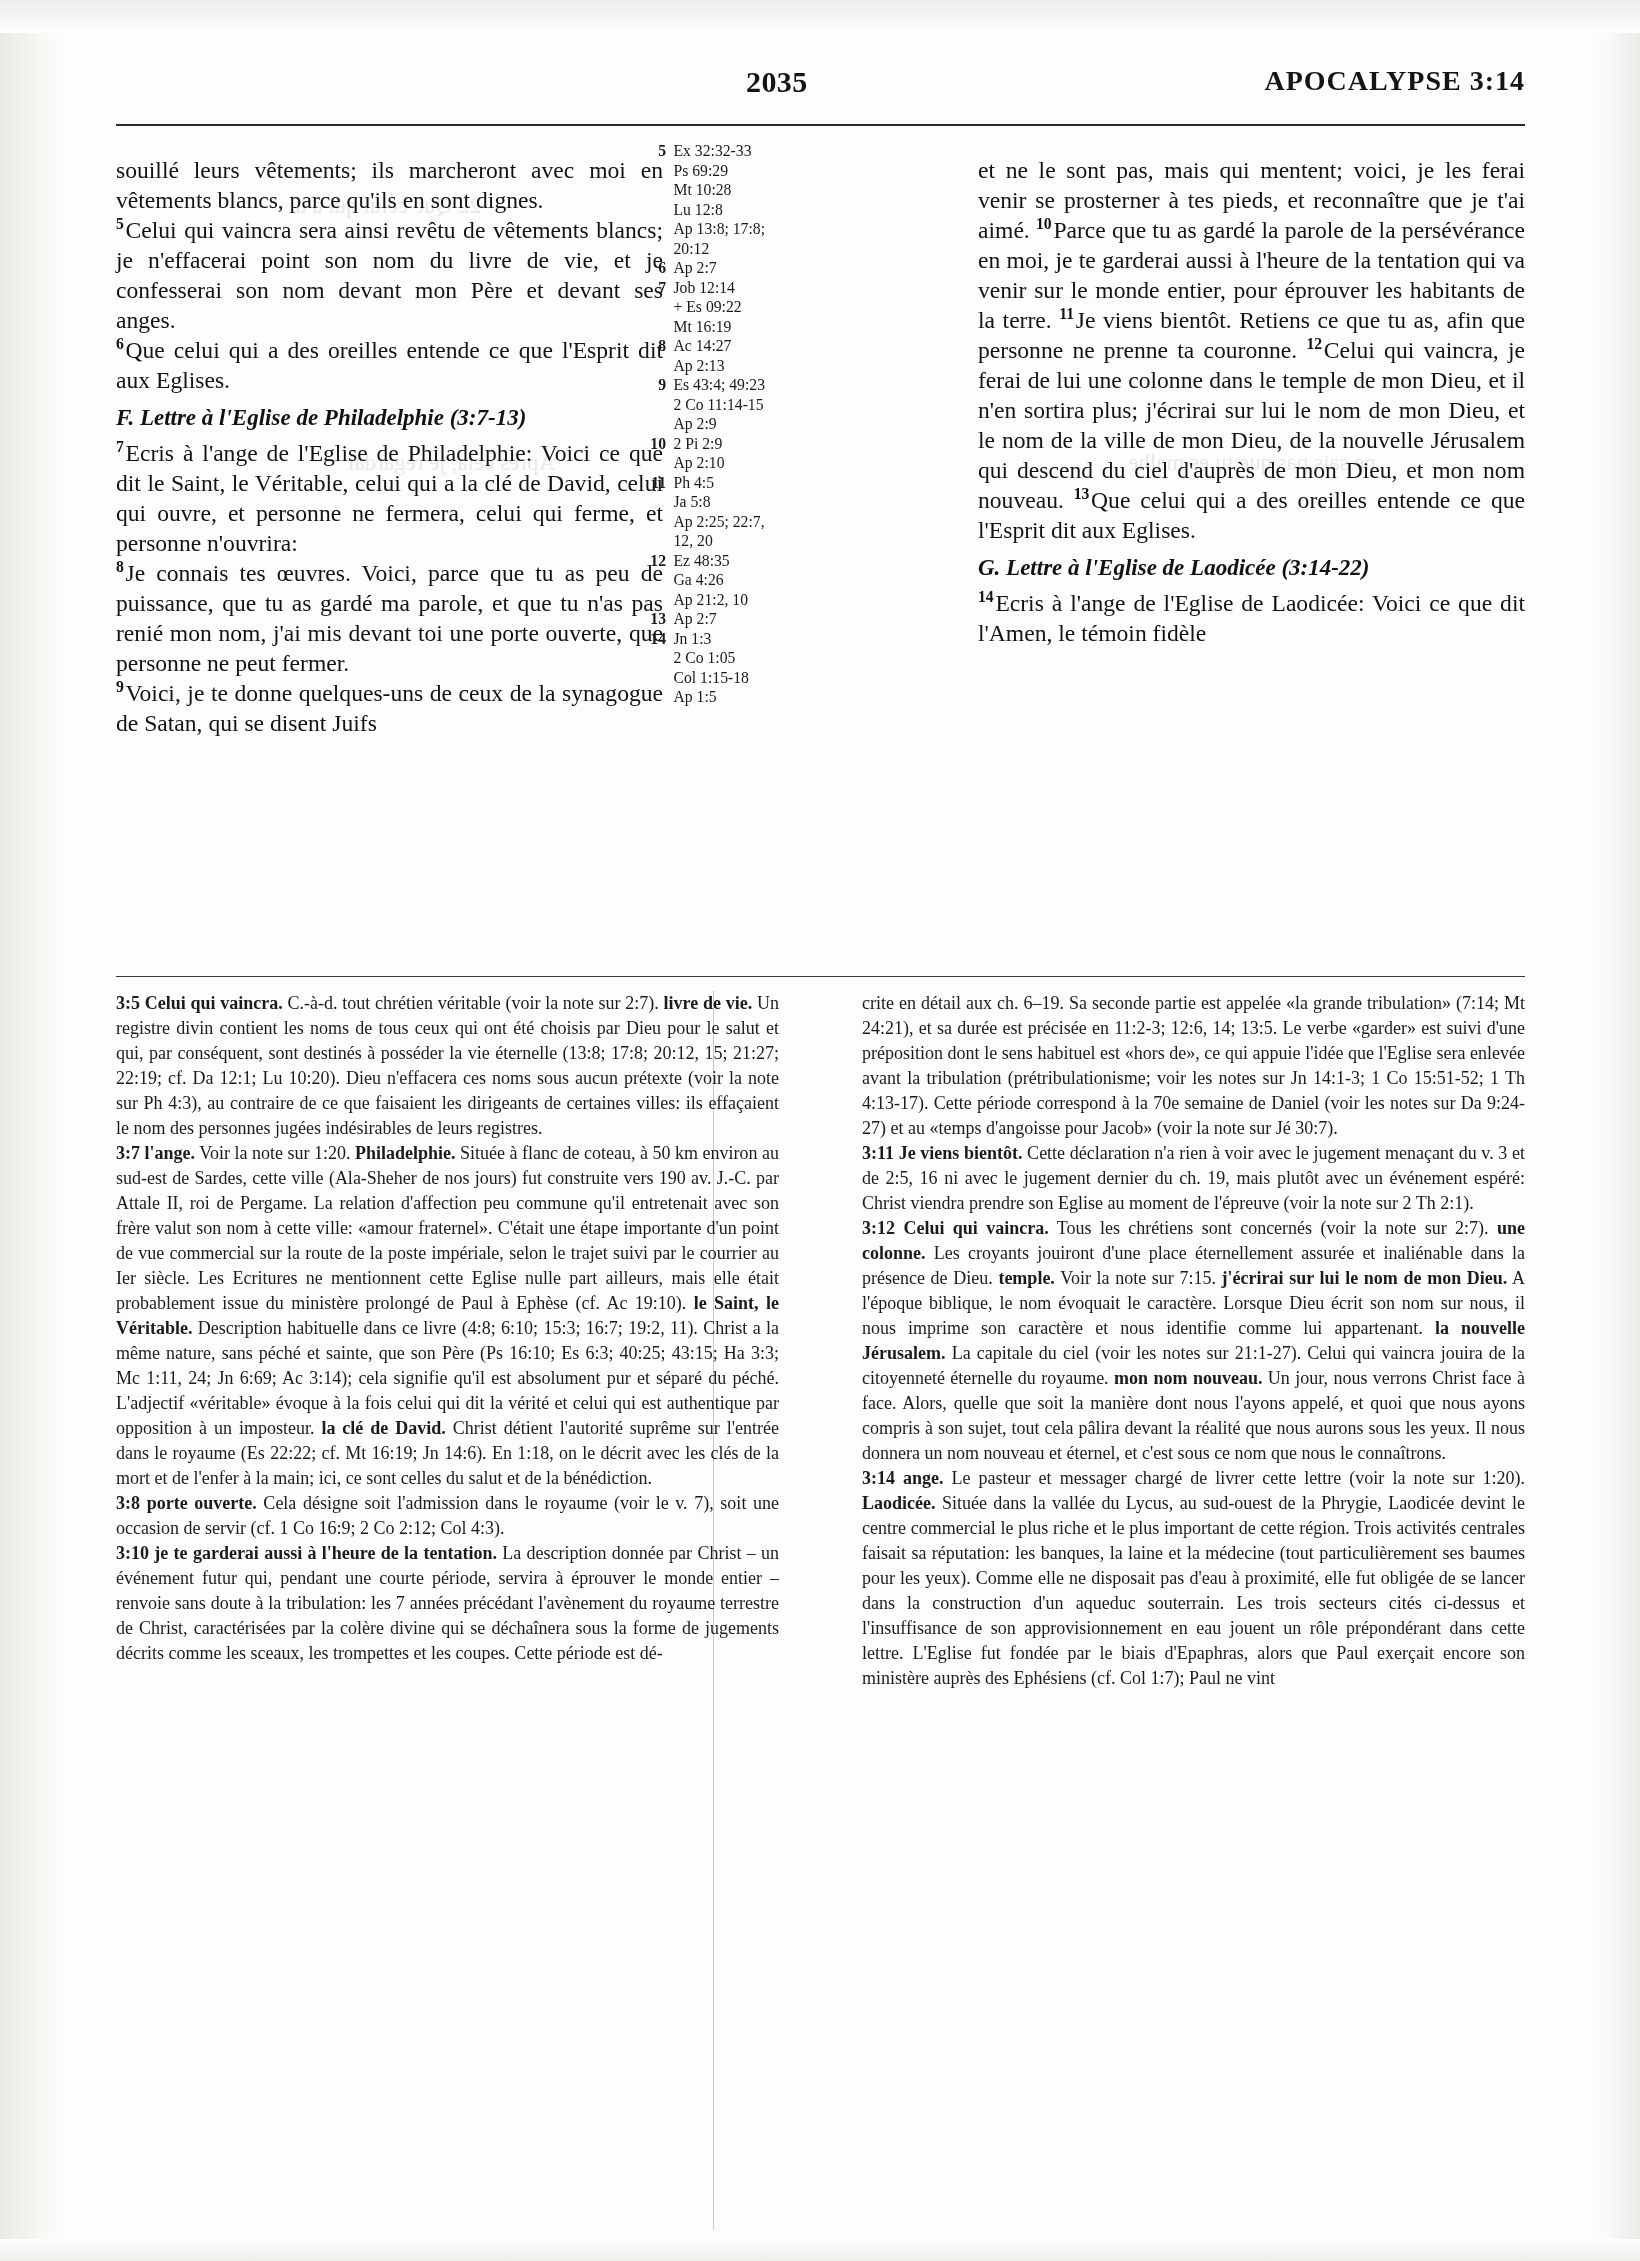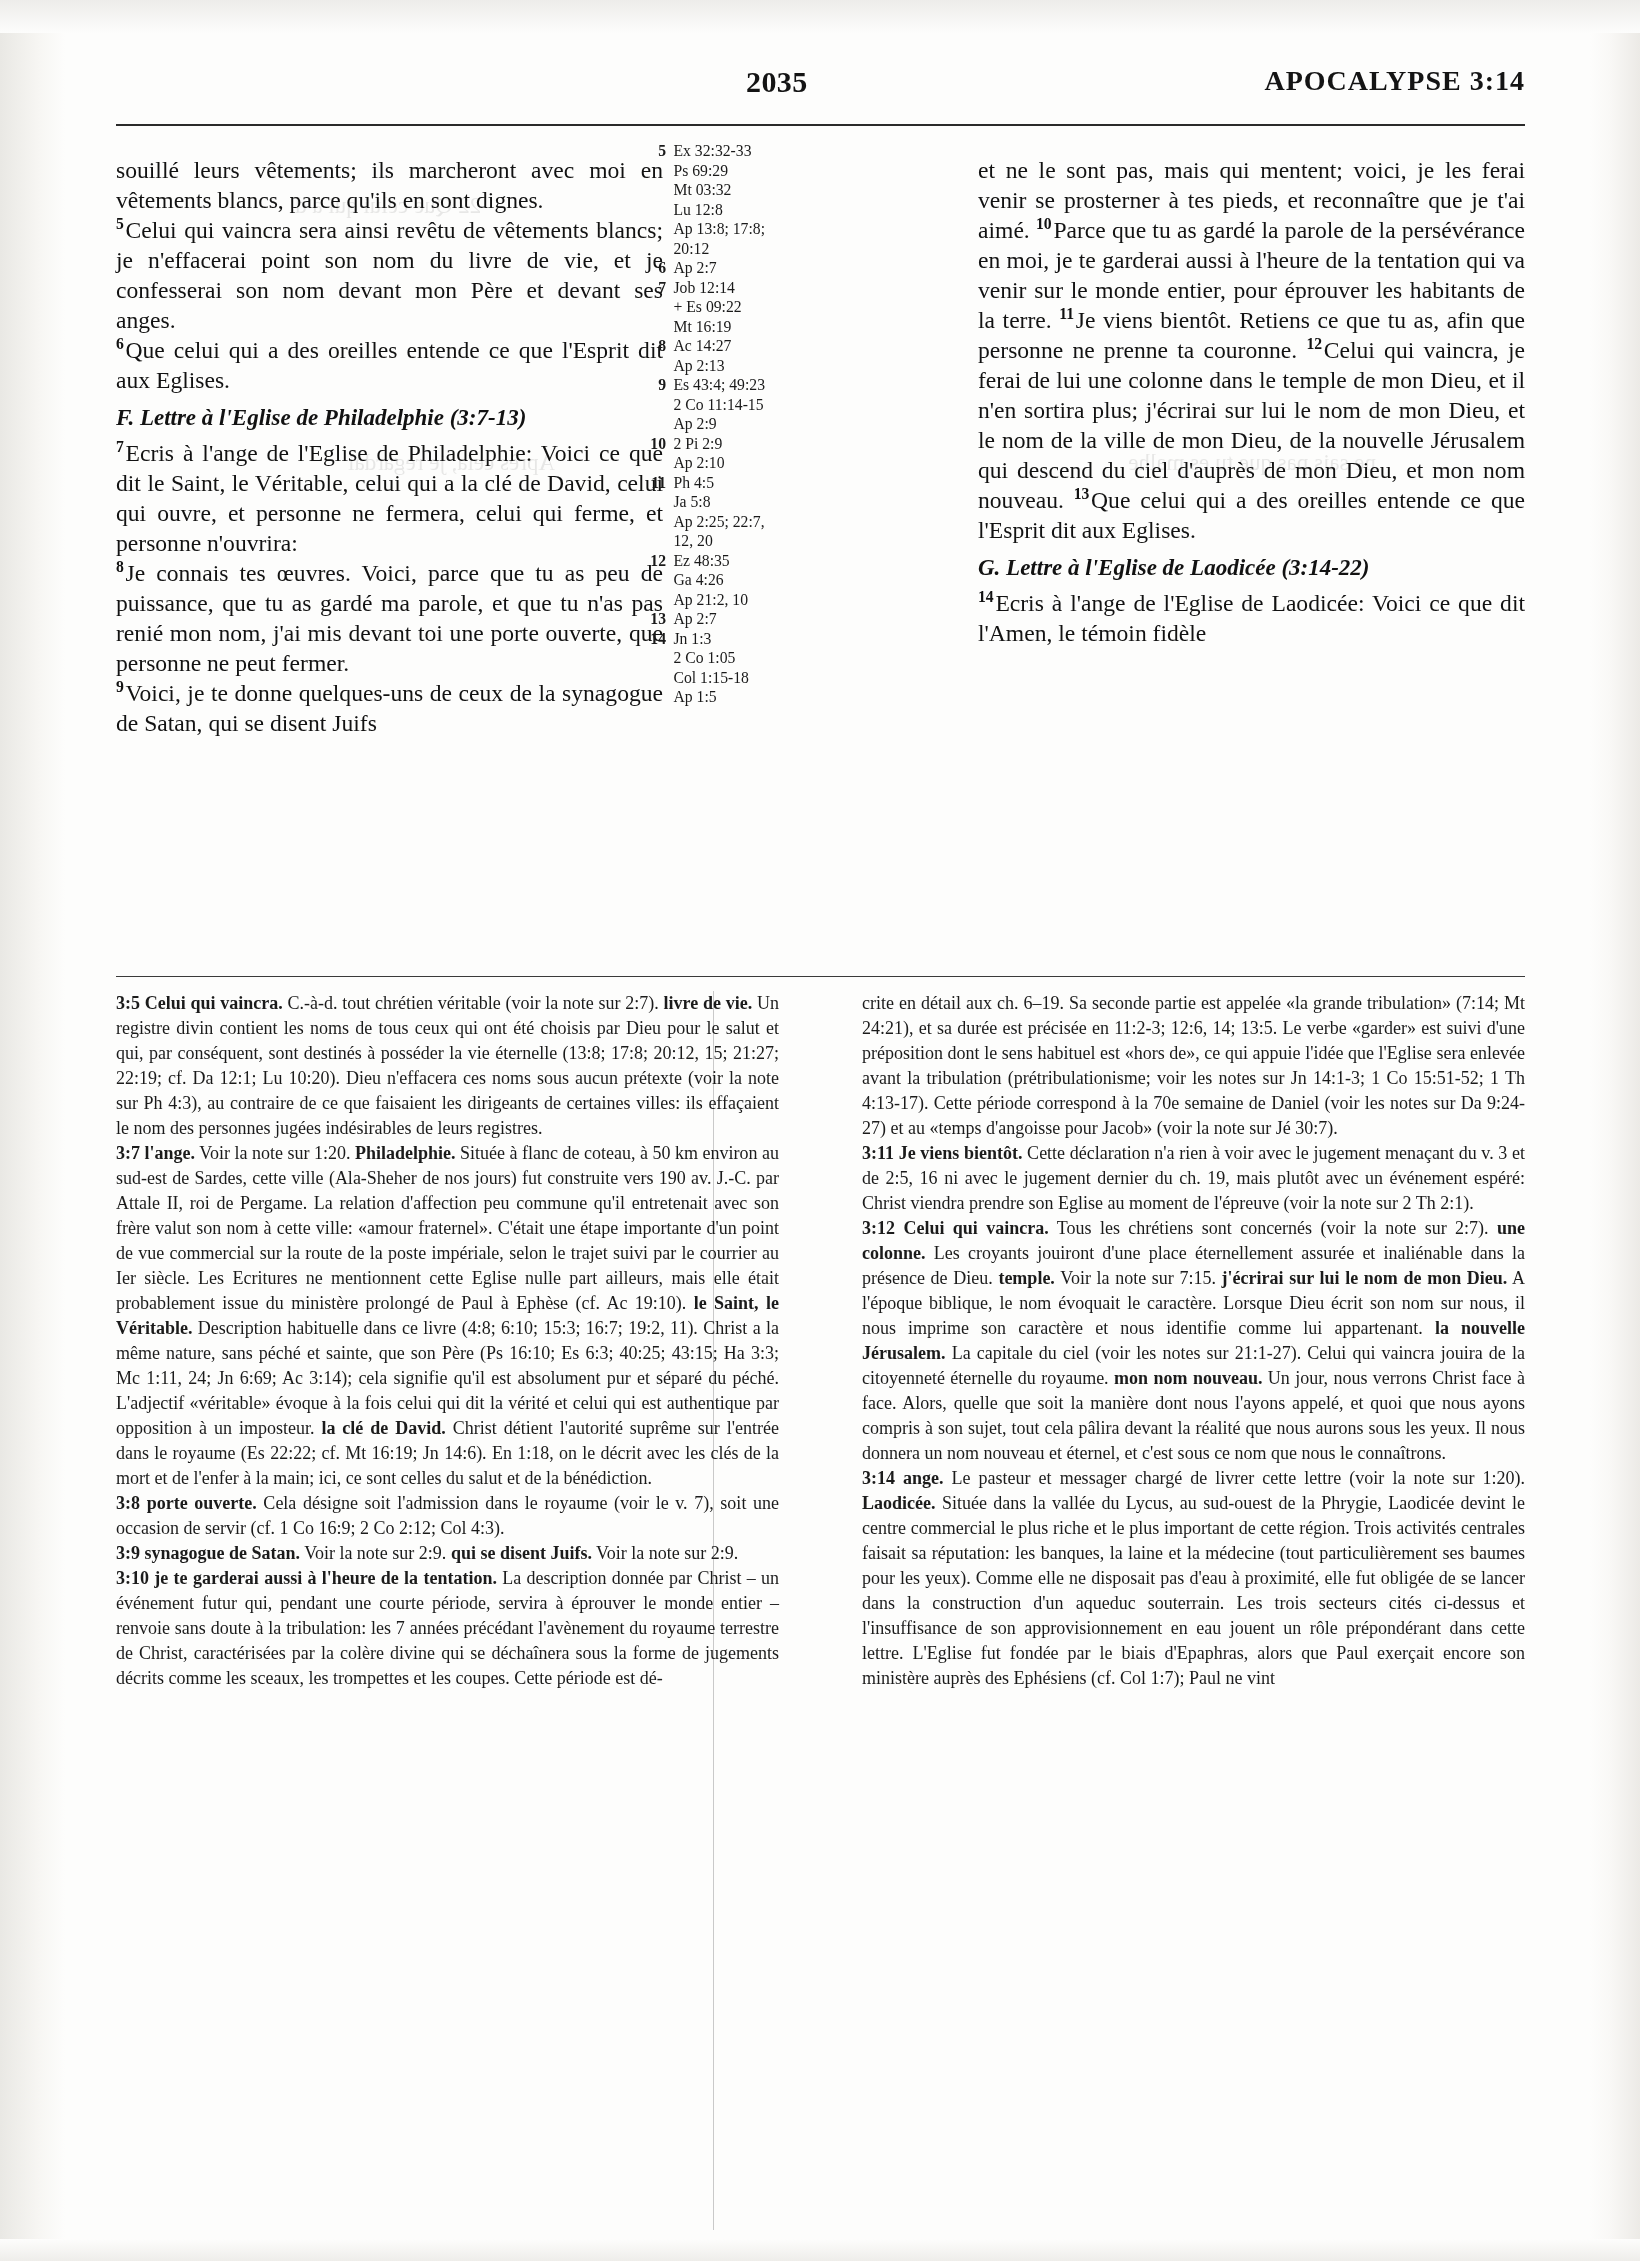--- a/index.html
+++ b/index.html
@@ -251,21 +251,21 @@
     </div>
   </div>
 
   <div class="crossrefs">
 
     <div class="xr-row">
       <div class="xr-num">5</div>
       <div class="xr-refs">
         <span class="xr-line">Ex 32:32-33</span>
         <span class="xr-line">Ps 69:29</span>
-        <span class="xr-line">Mt 03:32</span>
+        <span class="xr-line">Mt 10:28</span>
         <span class="xr-line">Lu 12:8</span>
         <span class="xr-line">Ap 13:8; 17:8;</span>
         <span class="xr-line">20:12</span>
       </div>
     </div>
 
     <div class="xr-row">
       <div class="xr-num">6</div>
       <div class="xr-refs">
         <span class="xr-line">Ap 2:7</span>
@@ -346,21 +346,20 @@
 
   <div class="rule-notes"></div>
   <div class="vdiv"></div>
 
   <div class="notes">
 
     <div class="notes-col notes-left">
       <p><span class="nb">3:5 Celui qui vaincra.</span> C.-à-d. tout chrétien véritable (voir la note sur 2:7). <span class="nb">livre de vie.</span> Un registre divin contient les noms de tous ceux qui ont été choisis par Dieu pour le salut et qui, par conséquent, sont destinés à posséder la vie éternelle (13:8; 17:8; 20:12, 15; 21:27; 22:19; cf. Da 12:1; Lu 10:20). Dieu n'effacera ces noms sous aucun prétexte (voir la note sur Ph 4:3), au contraire de ce que faisaient les dirigeants de certaines villes: ils effaçaient le nom des personnes jugées indésirables de leurs registres.</p>
       <p><span class="nb">3:7 l'ange.</span> Voir la note sur 1:20. <span class="nb">Philadelphie.</span> Située à flanc de coteau, à 50 km environ au sud-est de Sardes, cette ville (Ala-Sheher de nos jours) fut construite vers 190 av. J.-C. par Attale II, roi de Pergame. La relation d'affection peu commune qu'il entretenait avec son frère valut son nom à cette ville: «amour fraternel». C'était une étape importante d'un point de vue commercial sur la route de la poste impériale, selon le trajet suivi par le courrier au Ier siècle. Les Ecritures ne mentionnent cette Eglise nulle part ailleurs, mais elle était probablement issue du ministère prolongé de Paul à Ephèse (cf. Ac 19:10). <span class="nb">le Saint, le Véritable.</span> Description habituelle dans ce livre (4:8; 6:10; 15:3; 16:7; 19:2, 11). Christ a la même nature, sans péché et sainte, que son Père (Ps 16:10; Es 6:3; 40:25; 43:15; Ha 3:3; Mc 1:11, 24; Jn 6:69; Ac 3:14); cela signifie qu'il est absolument pur et séparé du péché. L'adjectif «véritable» évoque à la fois celui qui dit la vérité et celui qui est authentique par opposition à un imposteur. <span class="nb">la clé de David.</span> Christ détient l'autorité suprême sur l'entrée dans le royaume (Es 22:22; cf. Mt 16:19; Jn 14:6). En 1:18, on le décrit avec les clés de la mort et de l'enfer à la main; ici, ce sont celles du salut et de la bénédiction.</p>
       <p><span class="nb">3:8 porte ouverte.</span> Cela désigne soit l'admission dans le royaume (voir le v. 7), soit une occasion de servir (cf. 1 Co 16:9; 2 Co 2:12; Col 4:3).</p>
-      <p><span class="nb">3:9 synagogue de Satan.</span> Voir la note sur 2:9. <span class="nb">qui se disent Juifs.</span> Voir la note sur 2:9.</p>
       <p><span class="nb">3:10 je te garderai aussi à l'heure de la tentation.</span> La description donnée par Christ – un événement futur qui, pendant une courte période, servira à éprouver le monde entier – renvoie sans doute à la tribulation: les 7 années précédant l'avènement du royaume terrestre de Christ, caractérisées par la colère divine qui se déchaînera sous la forme de jugements décrits comme les sceaux, les trompettes et les coupes. Cette période est dé-</p>
     </div>
 
     <div class="notes-col notes-right">
       <p>crite en détail aux ch. 6–19. Sa seconde partie est appelée «la grande tribulation» (7:14; Mt 24:21), et sa durée est précisée en 11:2-3; 12:6, 14; 13:5. Le verbe «garder» est suivi d'une préposition dont le sens habituel est «hors de», ce qui appuie l'idée que l'Eglise sera enlevée avant la tribulation (prétribulationisme; voir les notes sur Jn 14:1-3; 1 Co 15:51-52; 1 Th 4:13-17). Cette période correspond à la 70e semaine de Daniel (voir les notes sur Da 9:24-27) et au «temps d'angoisse pour Jacob» (voir la note sur Jé 30:7).</p>
       <p><span class="nb">3:11 Je viens bientôt.</span> Cette déclaration n'a rien à voir avec le jugement menaçant du v. 3 et de 2:5, 16 ni avec le jugement dernier du ch. 19, mais plutôt avec un événement espéré: Christ viendra prendre son Eglise au moment de l'épreuve (voir la note sur 2 Th 2:1).</p>
       <p><span class="nb">3:12 Celui qui vaincra.</span> Tous les chrétiens sont concernés (voir la note sur 2:7). <span class="nb">une colonne.</span> Les croyants jouiront d'une place éternellement assurée et inaliénable dans la présence de Dieu. <span class="nb">temple.</span> Voir la note sur 7:15. <span class="nb">j'écrirai sur lui le nom de mon Dieu.</span> A l'époque biblique, le nom évoquait le caractère. Lorsque Dieu écrit son nom sur nous, il nous imprime son caractère et nous identifie comme lui appartenant. <span class="nb">la nouvelle Jérusalem.</span> La capitale du ciel (voir les notes sur 21:1-27). Celui qui vaincra jouira de la citoyenneté éternelle du royaume. <span class="nb">mon nom nouveau.</span> Un jour, nous verrons Christ face à face. Alors, quelle que soit la manière dont nous l'ayons appelé, et quoi que nous ayons compris à son sujet, tout cela pâlira devant la réalité que nous aurons sous les yeux. Il nous donnera un nom nouveau et éternel, et c'est sous ce nom que nous le connaîtrons.</p>
       <p><span class="nb">3:14 ange.</span> Le pasteur et messager chargé de livrer cette lettre (voir la note sur 1:20). <span class="nb">Laodicée.</span> Située dans la vallée du Lycus, au sud-ouest de la Phrygie, Laodicée devint le centre commercial le plus riche et le plus important de cette région. Trois activités centrales faisait sa réputation: les banques, la laine et la médecine (tout particulièrement ses baumes pour les yeux). Comme elle ne disposait pas d'eau à proximité, elle fut obligée de se lancer dans la construction d'un aqueduc souterrain. Les trois secteurs cités ci-dessus et l'insuffisance de son approvisionnement en eau jouent un rôle prépondérant dans cette lettre. L'Eglise fut fondée par le biais d'Epaphras, alors que Paul exerçait encore son ministère auprès des Ephésiens (cf. Col 1:7); Paul ne vint</p>
     </div>
 

